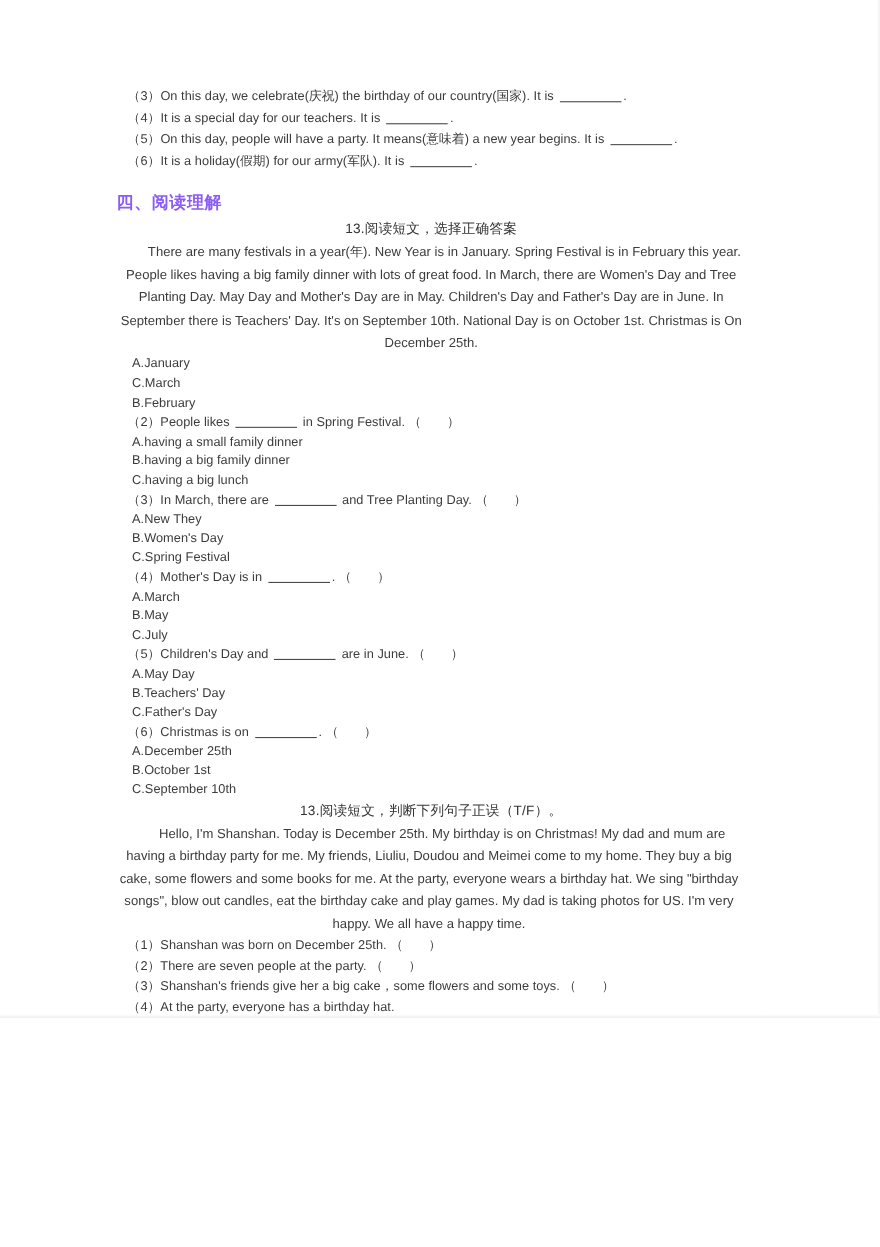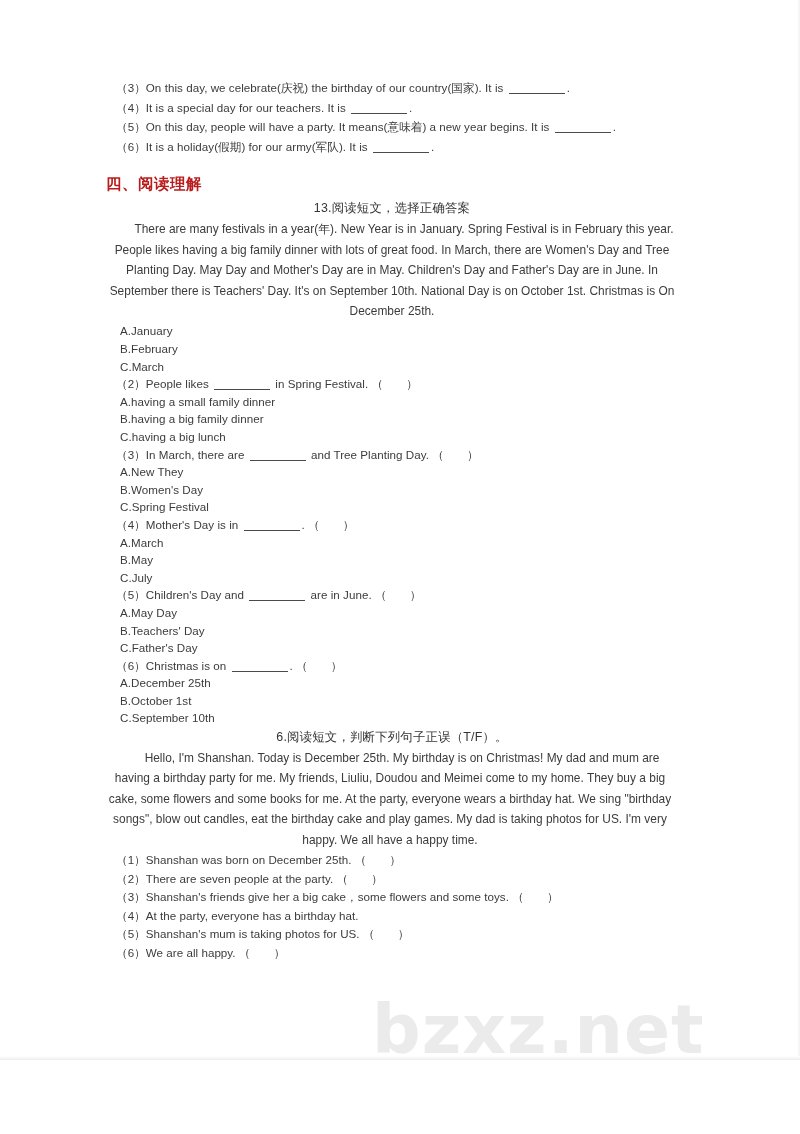--- a/index.html
+++ b/index.html
@@ -3,21 +3,21 @@
 <meta charset="utf-8">
 <style>
   html, body {
     margin: 0;
     padding: 0;
     background: #ffffff;
   }
   .page {
     position: relative;
     width: 800px;
-    height: 1060px;
+    height: 926px;
     background: #ffffff;
     overflow: hidden;
     box-sizing: border-box;
     font-family: "Liberation Sans", "DejaVu Sans", sans-serif;
     color: #3b3b3b;
   }
   
   .page-edge-right {
     position: absolute;
     top: 0;
@@ -64,21 +64,21 @@
     white-space: nowrap;
     letter-spacing: 0.05px;
   }
 
   .section-heading {
     font-size: 15.4px;
     font-weight: bold;
     margin-top: 18px;
     margin-bottom: 3px;
     letter-spacing: 0.6px;
-    color: #b91c1c;
+    color: #8b5cf6;
   }
 
   .task-line {
     font-size: 12.4px;
     line-height: 20px;
     margin-bottom: 1px;
     letter-spacing: 0.2px;
     color: #333333;
     text-align: center;
   }
@@ -149,22 +149,22 @@
 
     <div class="section-heading">四、阅读理解</div>
 
     <div class="task-line">13.阅读短文，选择正确答案</div>
 
     <div class="passage">There are many festivals in a year(年). New Year is in January. Spring Festival is in February this year. People likes having a big family dinner with lots of great food. In March, there are Women's Day and Tree Planting Day. May Day and Mother's Day are in May. Children's Day and Father's Day are in June. In September there is Teachers' Day. It's on September 10th. National Day is on October 1st. Christmas is On December 25th.</div>
 
     <div id="q13-group">
         <div class="q-group">
           <div class="opt-line">A.January</div>
+          <div class="opt-line">C.March</div>
           <div class="opt-line">B.February</div>
-          <div class="opt-line">C.March</div>
         </div>
         <div class="q-group">
           <div class="q-line"><span>（2）</span>People likes <span class="blank-line"></span> in Spring Festival.  <span class="paren">（  ）</span></div>
           <div class="opt-line">A.having a small family dinner</div>
           <div class="opt-line">B.having a big family dinner</div>
           <div class="opt-line">C.having a big lunch</div>
         </div>
         <div class="q-group">
           <div class="q-line"><span>（3）</span>In March, there are <span class="blank-line"></span> and Tree Planting Day.  <span class="paren">（  ）</span></div>
           <div class="opt-line">A.New They</div>
@@ -184,21 +184,21 @@
           <div class="opt-line">C.Father's Day</div>
         </div>
         <div class="q-group">
           <div class="q-line"><span>（6）</span>Christmas is on <span class="blank-line"></span>.  <span class="paren">（  ）</span></div>
           <div class="opt-line">A.December 25th</div>
           <div class="opt-line">B.October 1st</div>
           <div class="opt-line">C.September 10th</div>
         </div>
       </div>
 
-    <div class="task-line">6.阅读短文，判断下列句子正误（T/F）。</div>
+    <div class="task-line">13.阅读短文，判断下列句子正误（T/F）。</div>
 
     <div class="passage p14">Hello, I'm Shanshan. Today is December 25th. My birthday is on Christmas! My dad and mum are having a birthday party for me. My friends, Liuliu, Doudou and Meimei come to my home. They buy a big cake, some flowers and some books for me. At the party, everyone wears a birthday hat. We sing "birthday songs", blow out candles, eat the birthday cake and play games. My dad is taking photos for US. I'm very happy. We all have a happy time.</div>
 
     <div id="tf-group">
         <div class="tf-line"><span>（1）</span>Shanshan was born on December 25th.  <span class="paren">（  ）</span></div>
         <div class="tf-line"><span>（2）</span>There are seven people at the party.  <span class="paren">（  ）</span></div>
         <div class="tf-line"><span>（3）</span>Shanshan's friends give her a big cake，some flowers and some toys.  <span class="paren">（  ）</span></div>
         <div class="tf-line"><span>（4）</span>At the party, everyone has a birthday hat.  </div>
         <div class="tf-line"><span>（5）</span>Shanshan's mum is taking photos for US.  <span class="paren">（  ）</span></div>
         <div class="tf-line"><span>（6）</span>We are all happy.  <span class="paren">（  ）</span></div>

